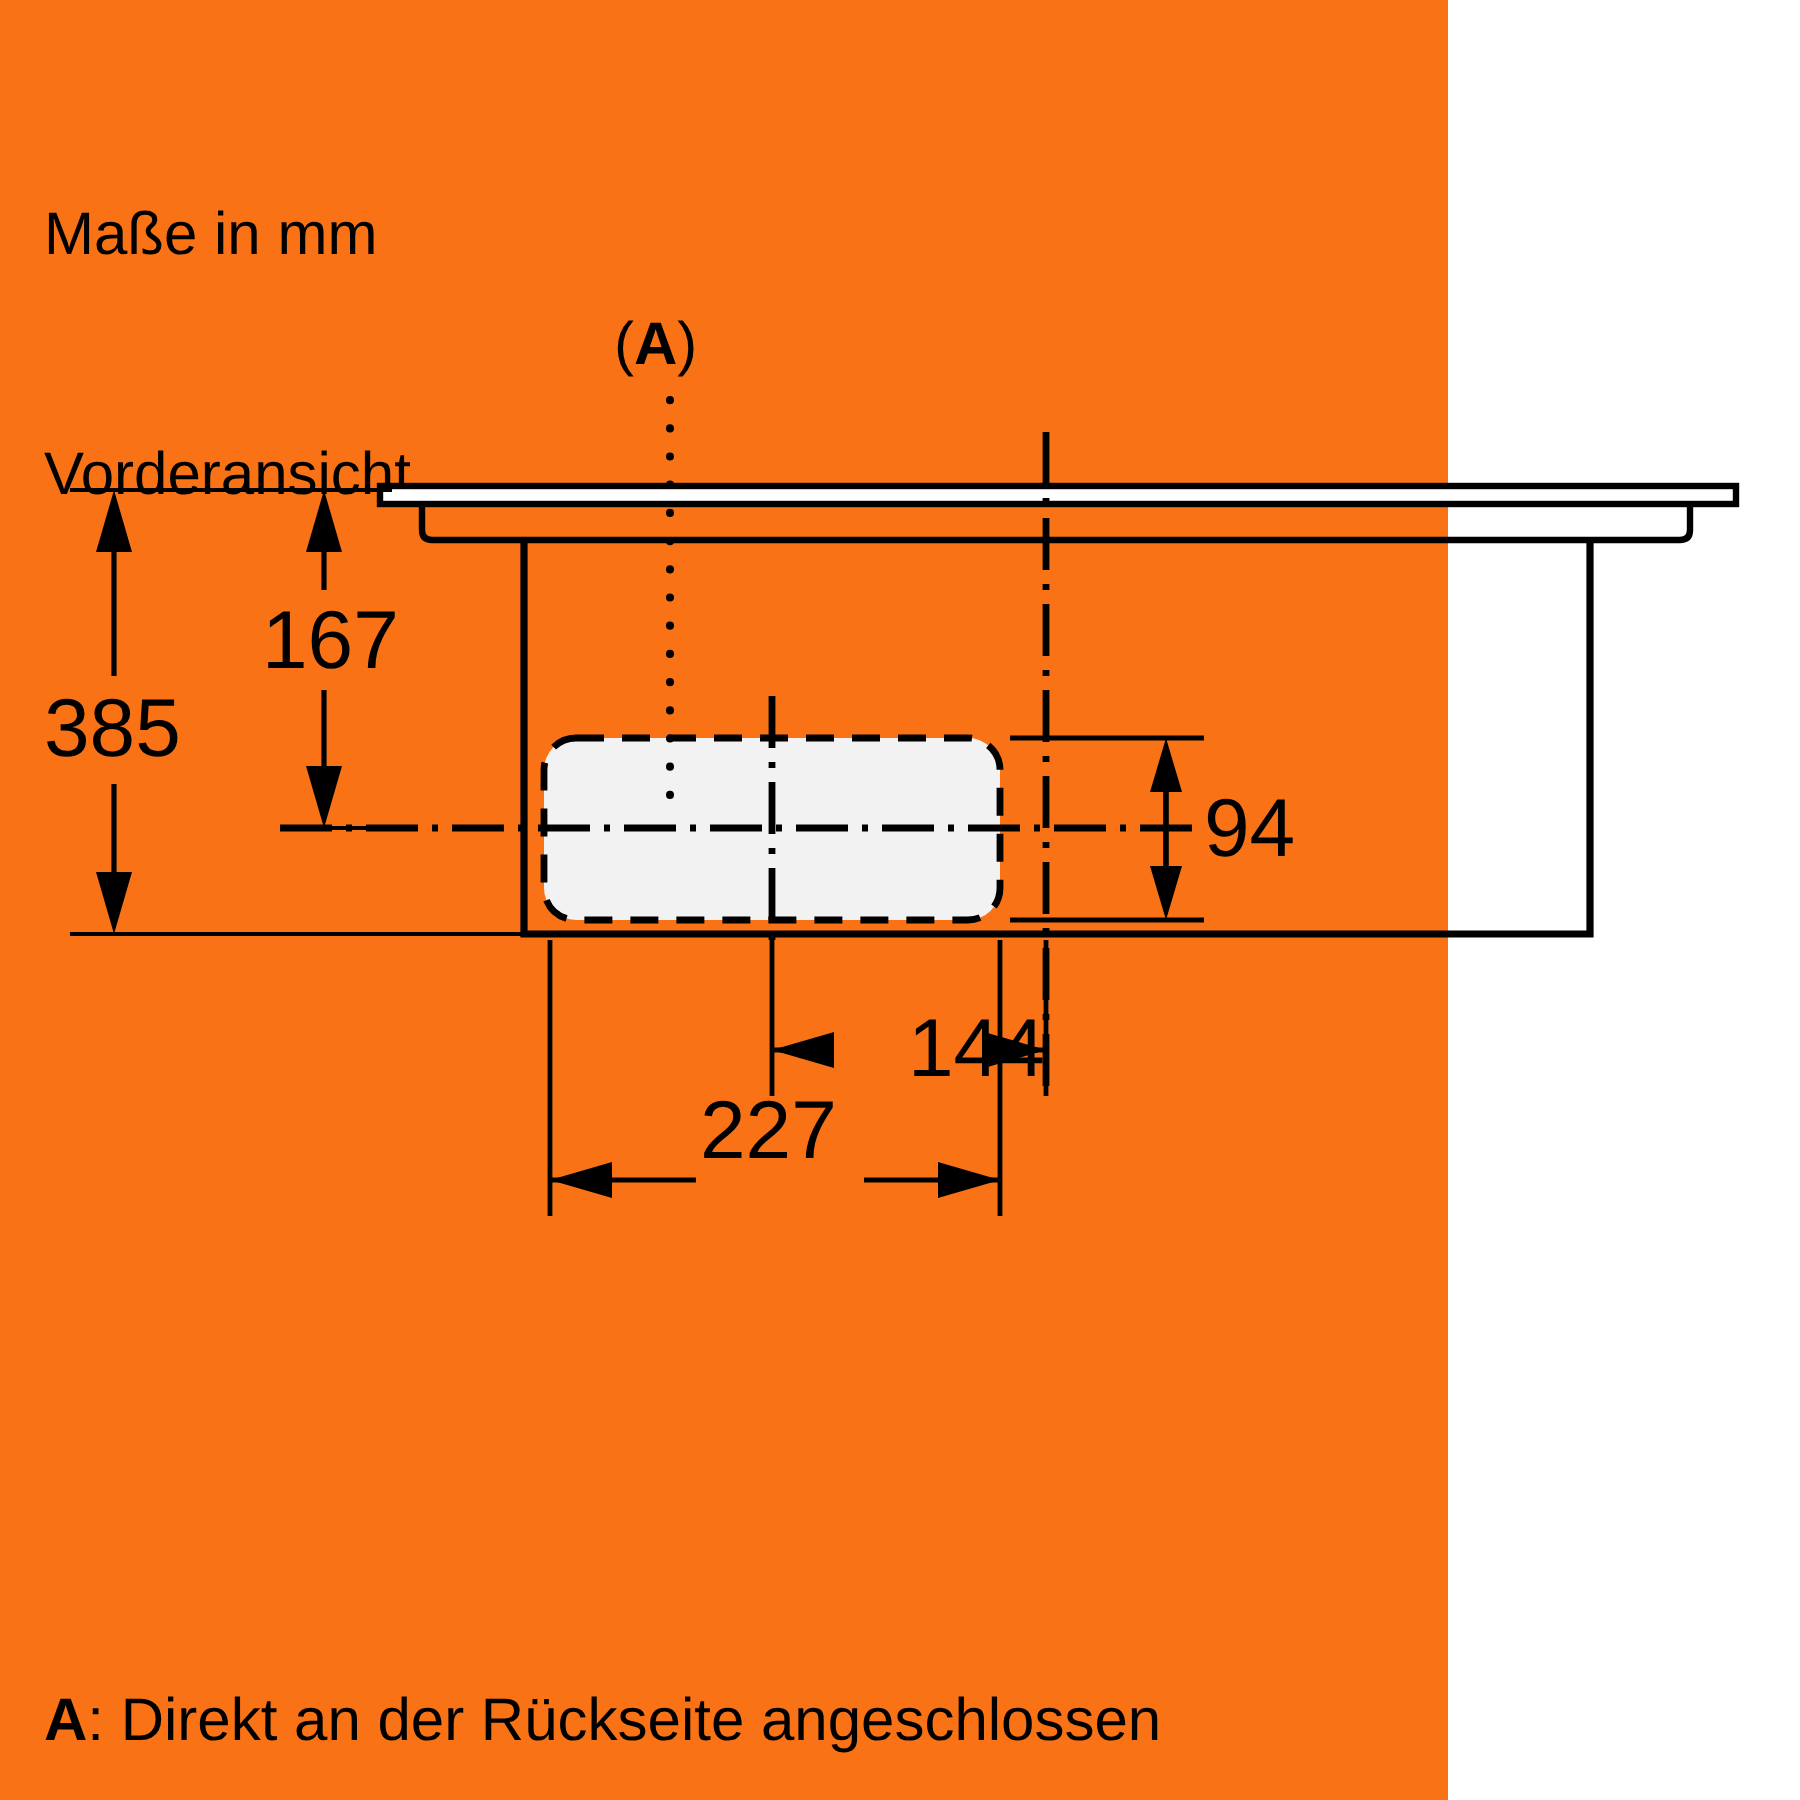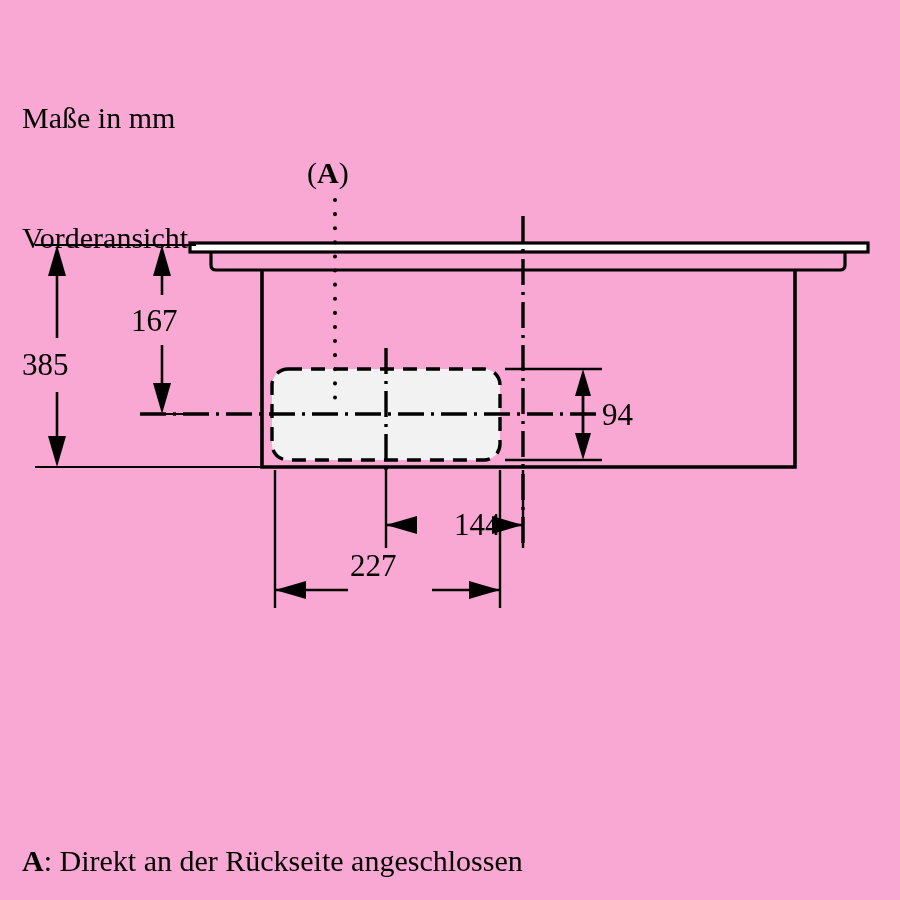--- a/index.html
+++ b/index.html
@@ -10,24 +10,23 @@
   body {
     width: 900px;
     height: 900px;
     font-family: "Liberation Sans", sans-serif;
     color: #000000;
     overflow: hidden;
     position: relative;
   }
   #page {
     position: relative;
-    width: 900px;
+    width: 724px;
     height: 900px;
-    background: #f9a8d4;
-    font-family: Liberation Serif, serif;
+    background: #f97316;
   }
   .hdr {
     position: absolute;
     font-size: 30px;
     line-height: 40px;
     color: #000;
     white-space: pre;
   }
   #title-block {
     left: 22px;
@@ -45,21 +44,21 @@
   #footnote b { font-weight: bold; }
   #drawing {
     position: absolute;
     left: 0;
     top: 0;
     width: 900px;
     height: 900px;
   }
   .dimlabel {
     position: absolute;
-    font-size: 31px;
+    font-size: 41px;
     line-height: 31px;
     white-space: pre;
     color: #000;
   }
   .alabel {
     position: absolute;
     font-size: 30px;
     line-height: 30px;
     white-space: pre;
     color: #000;

